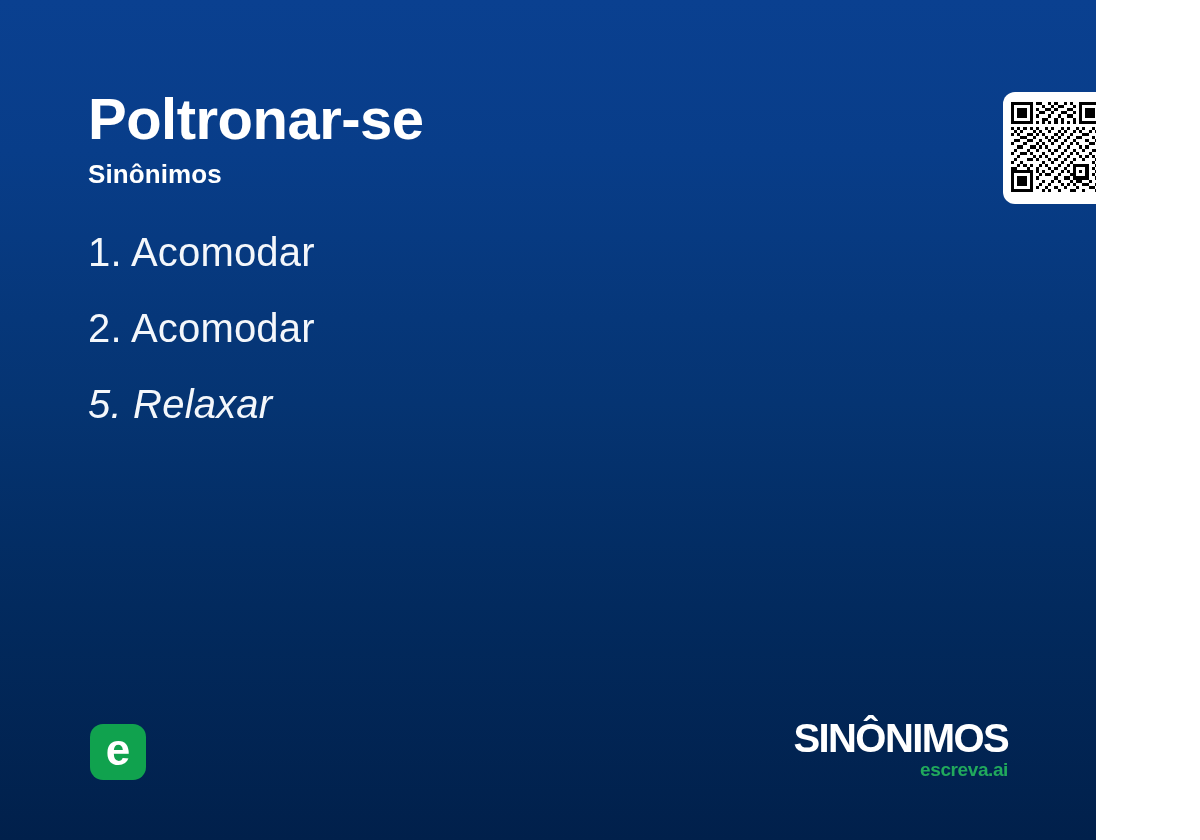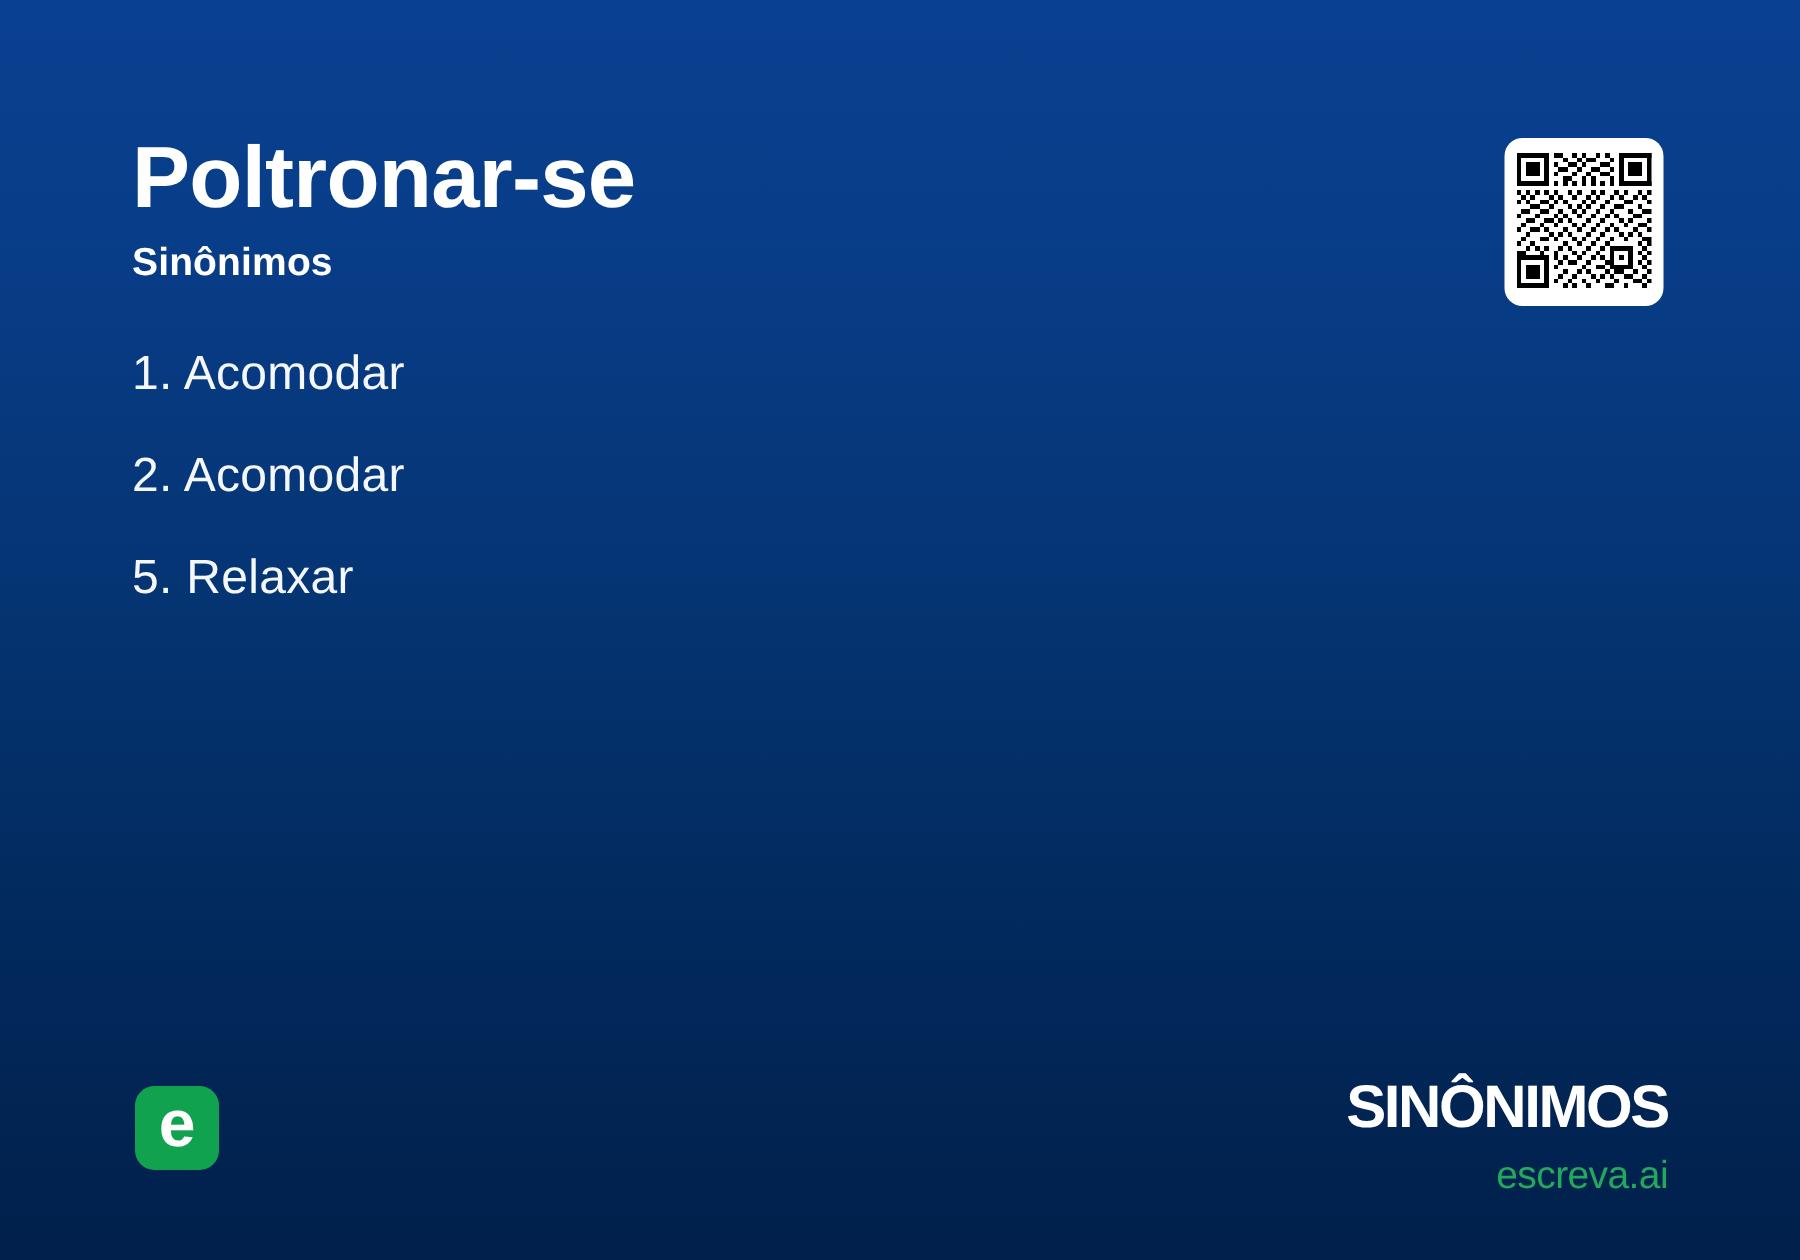--- a/index.html
+++ b/index.html
@@ -8,21 +8,21 @@
   }
   body {
     width: 1200px;
     height: 840px;
     overflow: hidden;
     font-family: "Liberation Sans", sans-serif;
   }
 
   .card {
     position: relative;
-    width: 1200px;
+    width: 1096px;
     height: 840px;
     background: linear-gradient(180deg, #0a4090 0%, #083d89 18%, #053472 48%, #022a5e 72%, #01204b 100%);
     overflow: hidden;
   }
 
   
   .header {
     position: absolute;
     left: 88px;
     top: 88px;
@@ -72,29 +72,29 @@
     position: absolute;
     left: 88px;
     top: 232px;
     margin: 0;
     padding: 0;
     list-style: none;
     width: 760px;
   }
   .syn-item {
     display: block;
-    font-size: 32px;
+    font-size: 40px;
     line-height: 1.0;
     font-weight: 300;
     color: #f4f7fb;
     margin-bottom: 36px;
     letter-spacing: 0.2px;
     white-space: nowrap;
   }
-  .syn-item:last-child { margin-bottom: 0; }
+  .syn-item:last-child { margin-bottom: 0; font-style: italic; }
   .syn-num { display: inline; }
   .syn-word { display: inline; }
 
   
   .brand-badge {
     position: absolute;
     left: 90px;
     top: 724px;
     width: 56px;
     height: 56px;
@@ -122,26 +122,26 @@
   .footer-logo .wordmark {
     display: block;
     font-size: 40px;
     line-height: 40px;
     font-weight: 700;
     color: #ffffff;
     letter-spacing: -1.6px;
   }
   .footer-logo .tagline {
     display: block;
-    font-size: 26px;
+    font-size: 19px;
     line-height: 22px;
-    font-weight: 400;
+    font-weight: 700;
     color: #21a95c;
     letter-spacing: -0.4px;
-    margin-top: 14px;
+    margin-top: 1px;
   }
 </style>
 </head>
 <body>
 
 <div class="card">
 
   <div class="header">
     <h1 class="title">Poltronar-se</h1>
     <p class="subtitle">Sinônimos</p>

